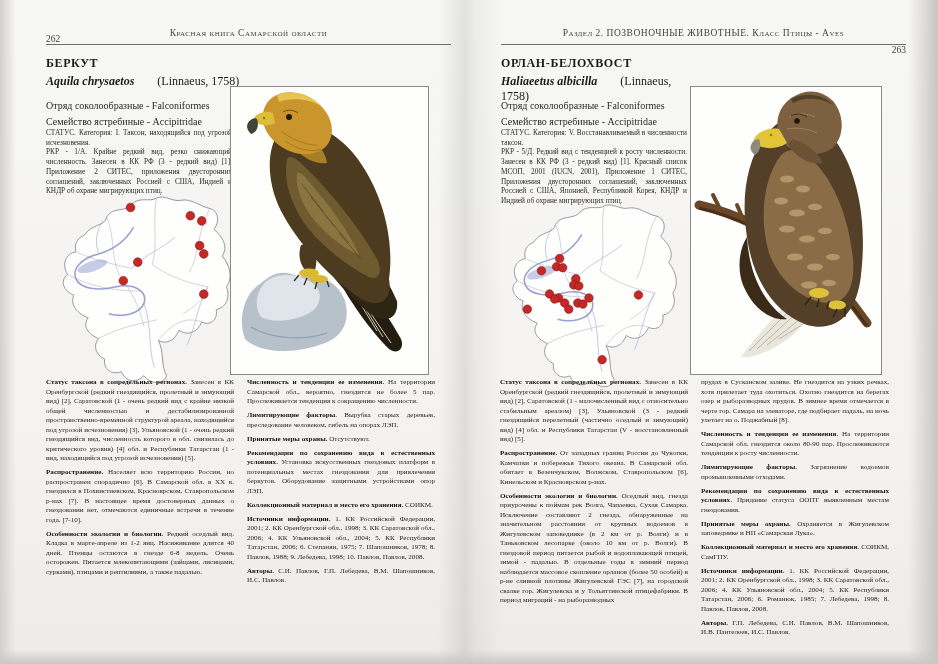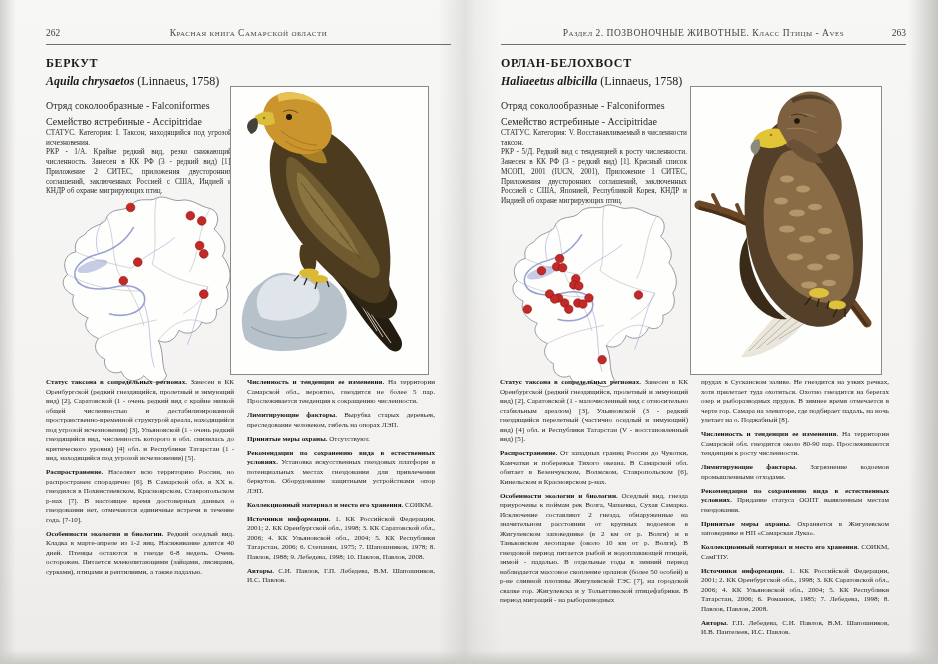--- a/index.html
+++ b/index.html
@@ -9,31 +9,31 @@
     background:linear-gradient(to right,rgba(110,110,105,0) 0%,rgba(110,110,105,0.16) 42%,rgba(140,140,135,0.10) 58%,rgba(110,110,105,0) 100%);pointer-events:none;}
   .edge-right{position:absolute;right:0;top:0;width:30px;height:100%;background:linear-gradient(to left,#c6c5c2,rgba(198,197,194,0));}
   .edge-left{position:absolute;left:0;top:0;width:16px;height:100%;background:linear-gradient(to right,#d2d1ce,rgba(210,209,206,0));}
   .edge-bottom{position:absolute;left:0;bottom:0;width:100%;height:14px;background:linear-gradient(to top,#c9c8c5,rgba(201,200,197,0));}
 
   .page{position:absolute;top:6px;width:447px;height:652px;}
   .page.left{left:18px;}
   .page.right{left:473px;}
 
   .page-head{position:absolute;top:22px;left:28px;right:14px;height:14px;font-size:9.5px;color:#3e3e3c;}
-  .folio{position:absolute;top:0;}
+  .folio{position:absolute;top:6px;}
   .page.left .folio{left:0;}
-  .page.right .folio{right:0;}
+  .page.right .folio{right:0;margin-top:11px;}
   .running{position:absolute;left:0;right:0;text-align:center;font-variant:small-caps;letter-spacing:0.5px;color:#44443f;}
   .head-rule{position:absolute;top:38px;left:28px;right:14px;border-bottom:1px solid #6e6e6a;}
 
   .species-block{position:absolute;top:50px;left:28px;width:200px;color:#1c1b18;}
   .species-name{font-size:12px;font-weight:bold;letter-spacing:0.6px;}
   .species-latin-line{font-size:12px;font-weight:bold;margin-top:3px;}
   .species-latin{font-style:italic;}
-  .species-authority{font-weight:normal;}
+  .species-authority{font-weight:normal;margin-left:20px;}
   .taxo{position:absolute;top:92px;left:28px;width:205px;font-size:10px;line-height:1.55;color:#2a2a26;}
   .status{position:absolute;top:122px;left:28px;width:186px;font-size:7.3px;line-height:1.33;text-align:justify;color:#2a2a26;}
   .status p{margin:0;}
 
   .map{position:absolute;}
   .page.left .map{left:34px;top:186px;width:188px;height:196px;}
   .page.right .map{left:30px;top:194px;width:182px;height:192px;}
   .map svg{width:100%;height:100%;}
   .oblast{fill:#fefefd;stroke:#8f8f9c;stroke-width:0.9;}
   .district{fill:none;stroke:#b2b2c0;stroke-width:0.55;}

